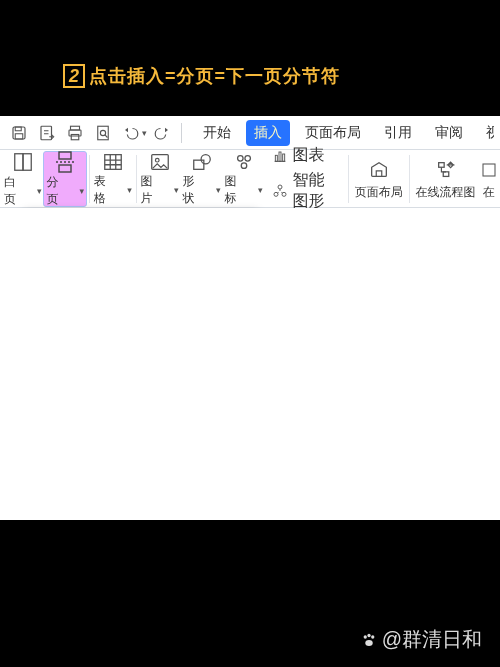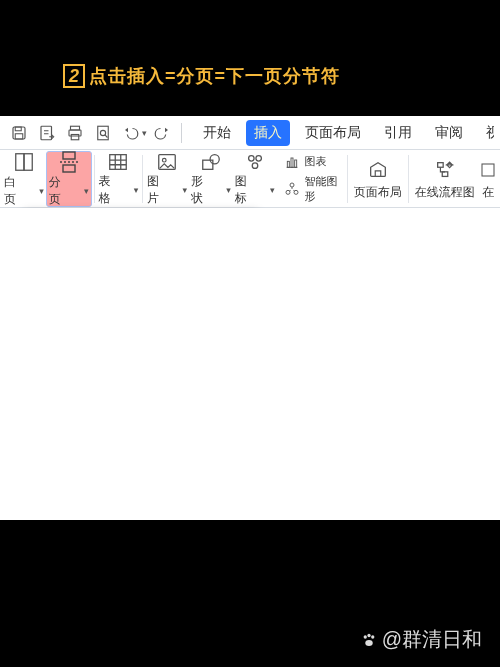--- a/index.html
+++ b/index.html
@@ -87,26 +87,26 @@
     min-width: 42px;
     height: 56px;
     padding: 0 2px;
     font-size: 12px;
     color: #333;
     position: relative;
   }
   .rgrp .ico { height: 28px; display:flex; align-items:center; justify-content:center; }
   .rgrp .lbl { display:flex; align-items:center; gap:18px; }
   .rgrp .dd { font-size: 9px; color:#555; }
-  .rgrp.sel { background: #fca5a5; border:1px solid #a9c0f5; border-radius:3px; }
+  .rgrp.sel { background: #f0abfc; border:1px solid #a9c0f5; border-radius:3px; }
   .stack {
     display:flex; flex-direction:column; align-items:flex-start; justify-content:center;
     height:56px; gap:4px; padding:0 6px; min-width:60px;
   }
-  .stack-row { display:flex; align-items:center; gap:4px; font-size:11px; color:#333; }
+  .stack-row { display:flex; align-items:center; gap:4px; font-size:16px; color:#333; }
   .vdiv { width:1px; height:48px; background:#e1e4e9; margin:0 2px; }
   .doc-area { height: 312px; background:#fff; position:relative; }
   .dropdown {
     position:absolute;
     top: 92px;
     left: 22px;
     width: 234px;
     background:#fff;
     border:1px solid #c5c9d0;
     box-shadow: 2px 3px 8px rgba(0,0,0,0.25);

